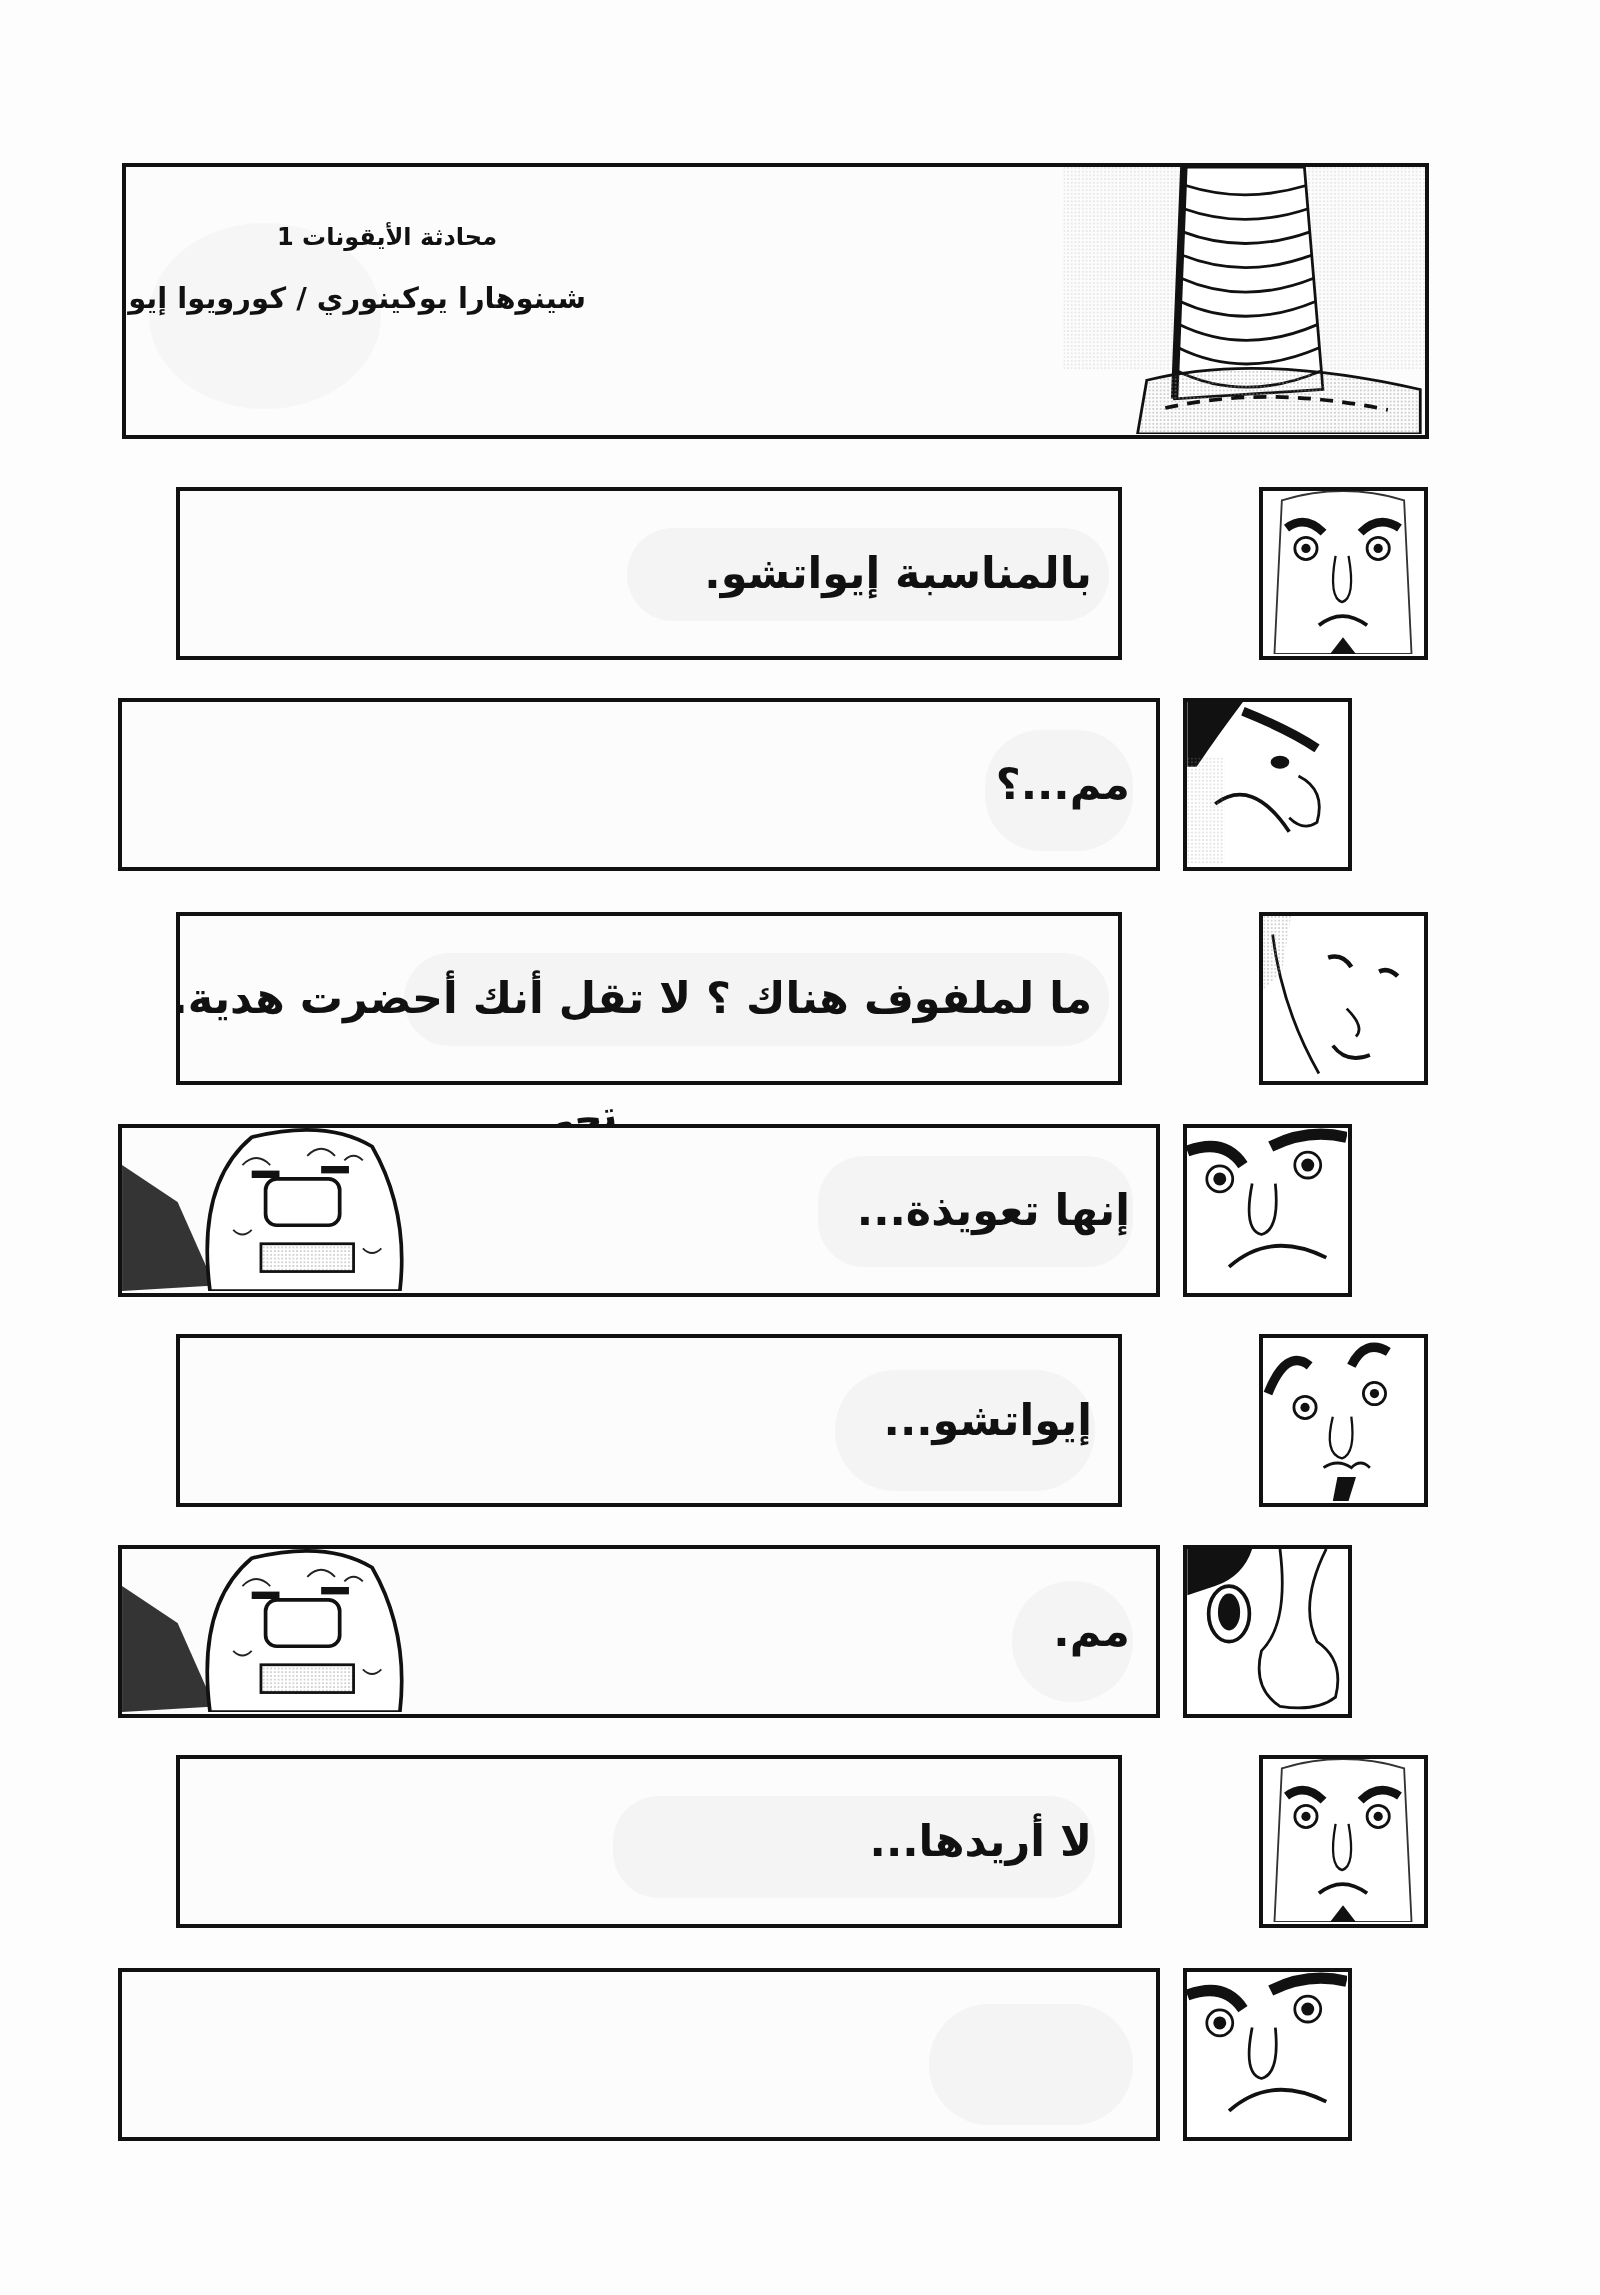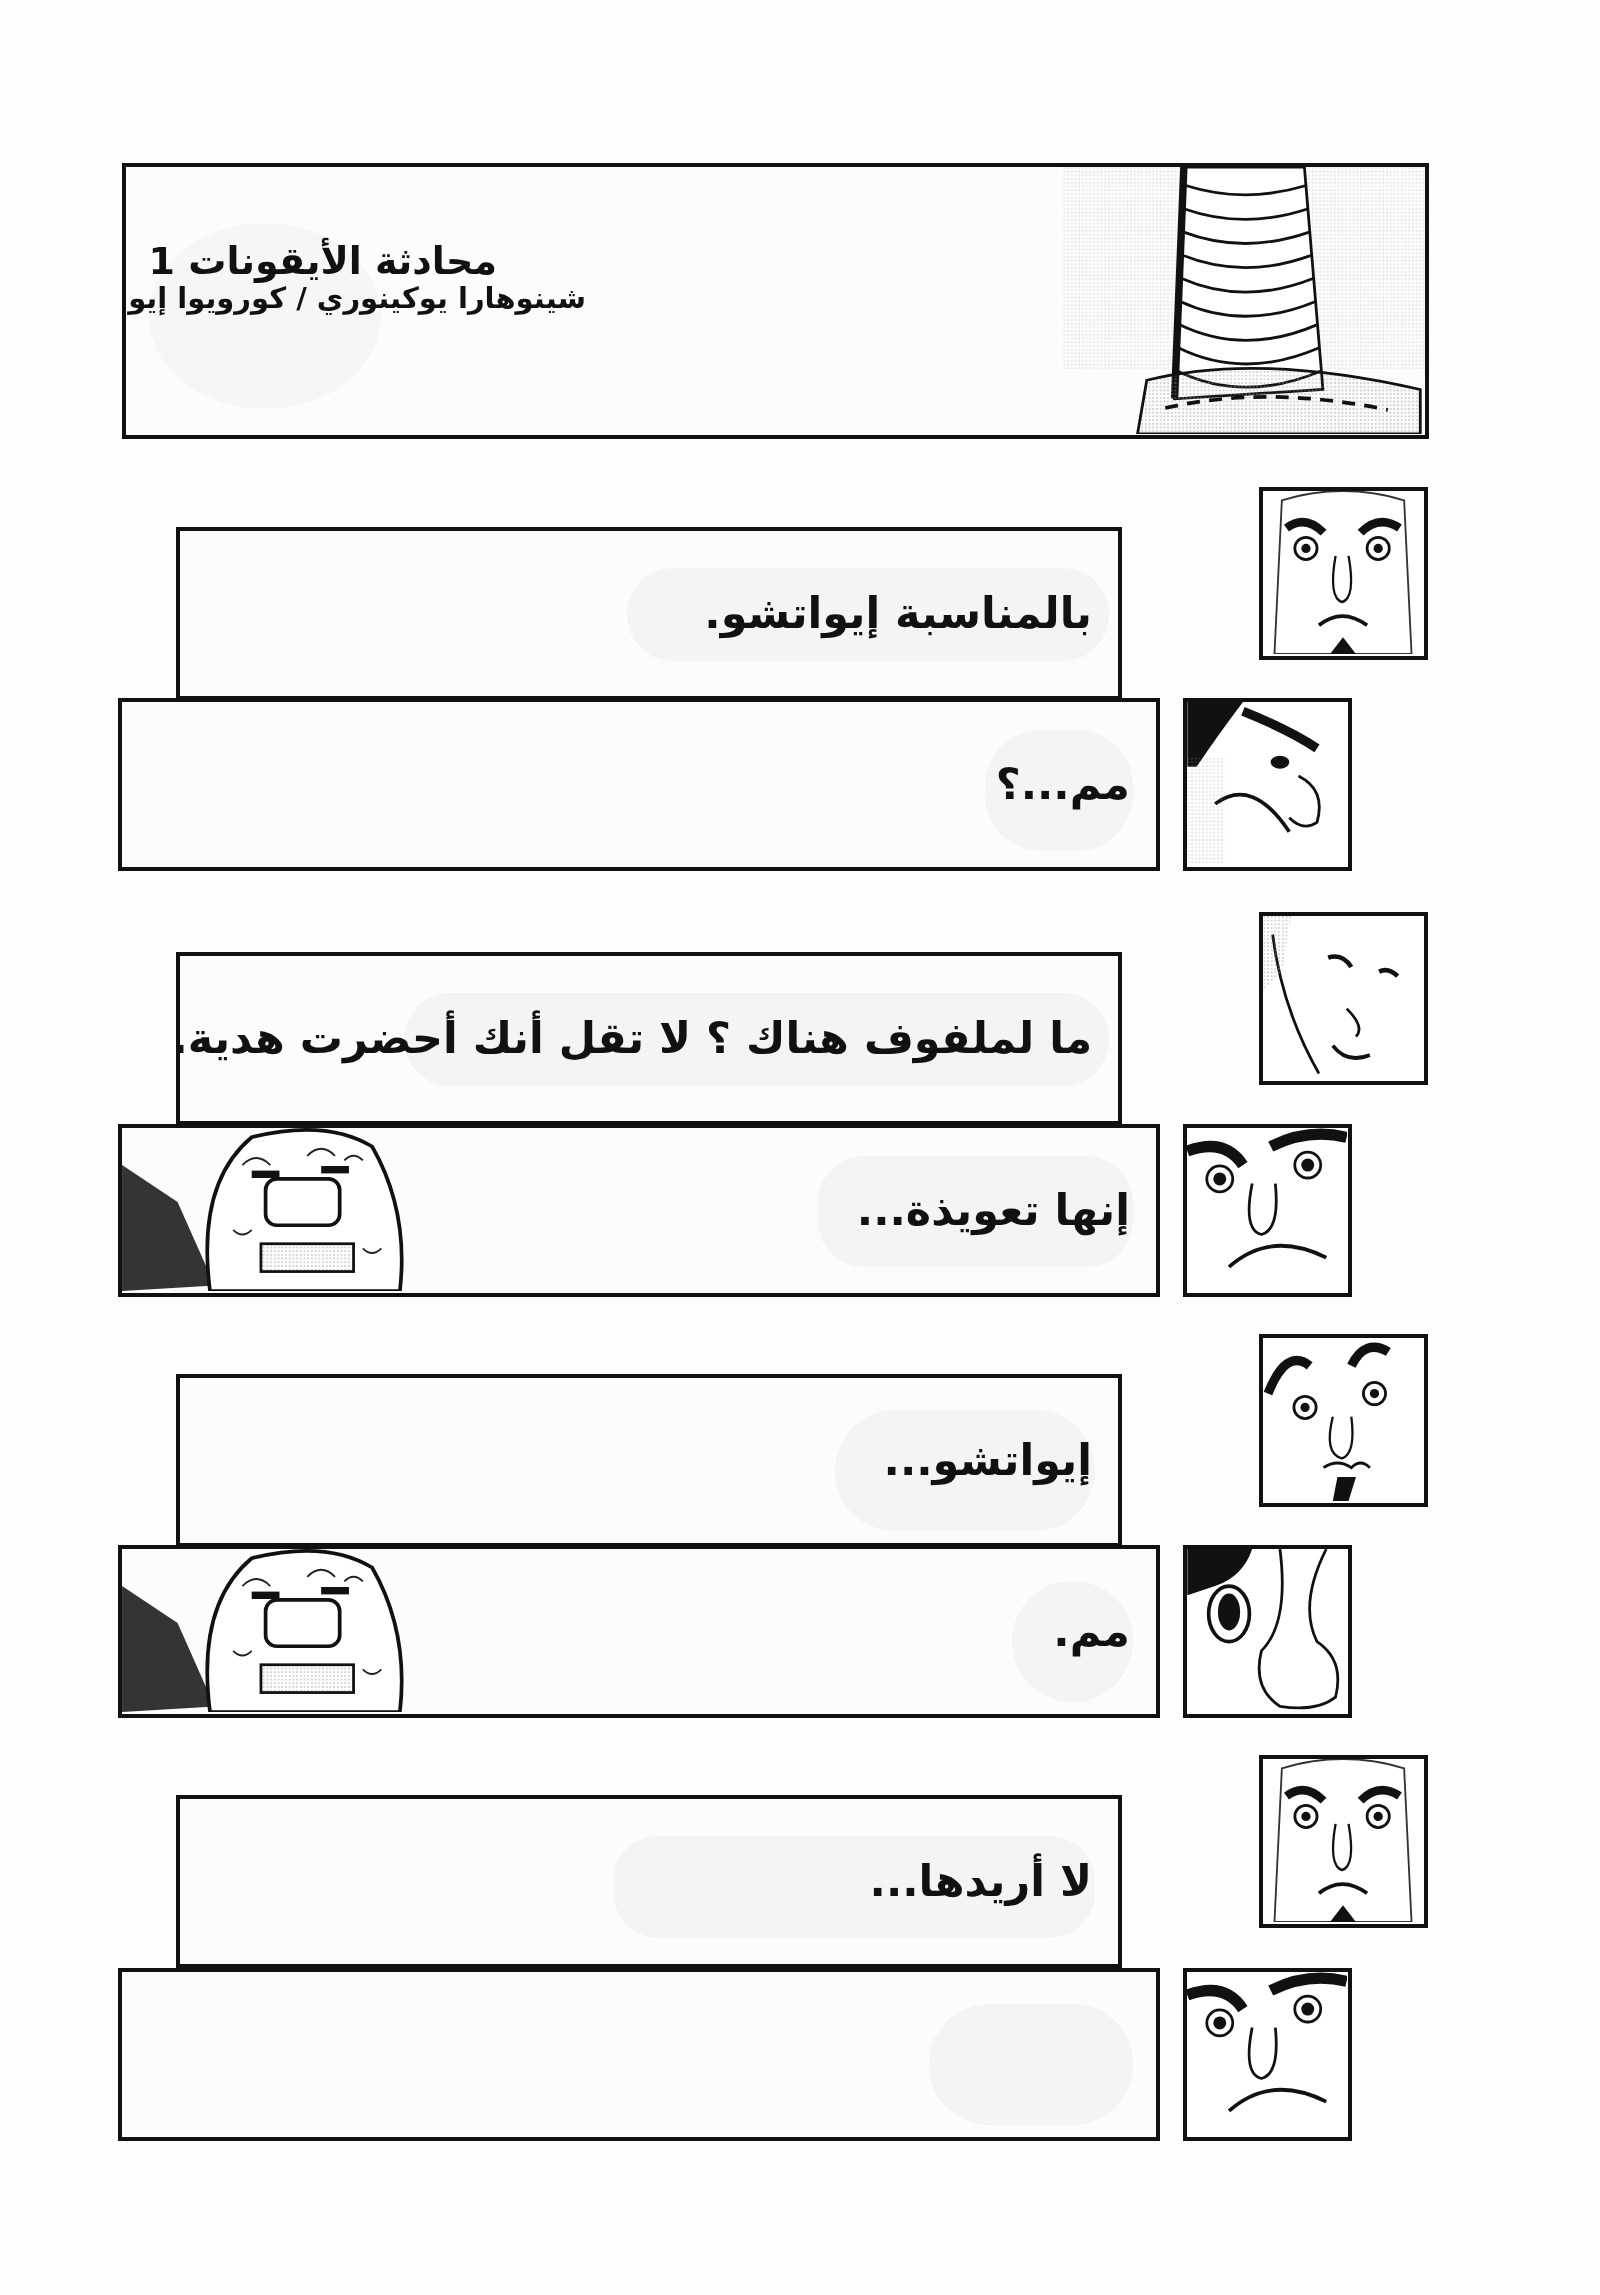--- a/index.html
+++ b/index.html
@@ -1,28 +1,28 @@
 <!DOCTYPE html>
 <html style="font-size:15px"><head>
 <meta charset="utf-8">
 <style>
   html, body { margin:0; padding:0; background:#fdfdfd; }
   body { width:1600px; height:2296px; position:relative; overflow:hidden; font-family:"DejaVu Sans", sans-serif; }
   .panel { position:absolute; border:4.6px solid #111; background:#fcfcfc; box-sizing:border-box; overflow:hidden; }
   .title-panel { left:122px; top:163px; width:1307px; height:276px; }
   .title-text { position:absolute; right:839px; font-weight:bold; color:#111; direction:rtl; white-space:nowrap; font-family:"DejaVu Sans", sans-serif; }
-  .title-line1 { top:72px; font-size:38px; right:928px; }
+  .title-line1 { top:56px; font-size:24px; right:928px; }
   .title-line2 { top:114px; font-size:29px; }
   .title-bg-blob { position:absolute; left:23px; top:56px; width:232px; height:186px; border-radius:50%; background:#f6f6f6; }
   .tower { position:absolute; right:0; top:0; width:473px; height:100%; }
 
   .row { position:absolute; height:173px; }
   .dlg { position:absolute; top:0; height:173px; border:4.6px solid #111; background:#fcfcfc; box-sizing:border-box; overflow:hidden; }
   .face { position:absolute; top:0; height:173px; border:4.6px solid #111; background:#fff; box-sizing:border-box; overflow:hidden; }
-  .rowA .dlg { left:176px; width:946px;margin-top:40px; }
+  .rowA .dlg { left:176px; width:946px; }
   .rowA .face { left:1259px; width:169px; }
   .rowB .dlg { left:118px; width:1042px; }
   .rowB .face { left:1183px; width:169px; }
 
   .bubble { position:absolute; top:37px; height:93px; border-radius:46px; background:#f4f4f4; }
   .speech { position:absolute; top:0; height:163px; right:26px; display:flex; align-items:center; direction:rtl;
             font-family:"DejaVu Sans", sans-serif; font-weight:bold; font-size:43px; color:#111; white-space:nowrap; }
   .sfx { position:absolute; left:524px; top:1099px; font-family:"DejaVu Sans", sans-serif; font-weight:bold; font-size:39px;
          transform:rotate(-10deg); color:#111; background:#fdfdfd; padding:0 5.6px; direction:rtl; }
   .talisman { position:absolute; left:0; top:0; width:352px; height:163px; }

